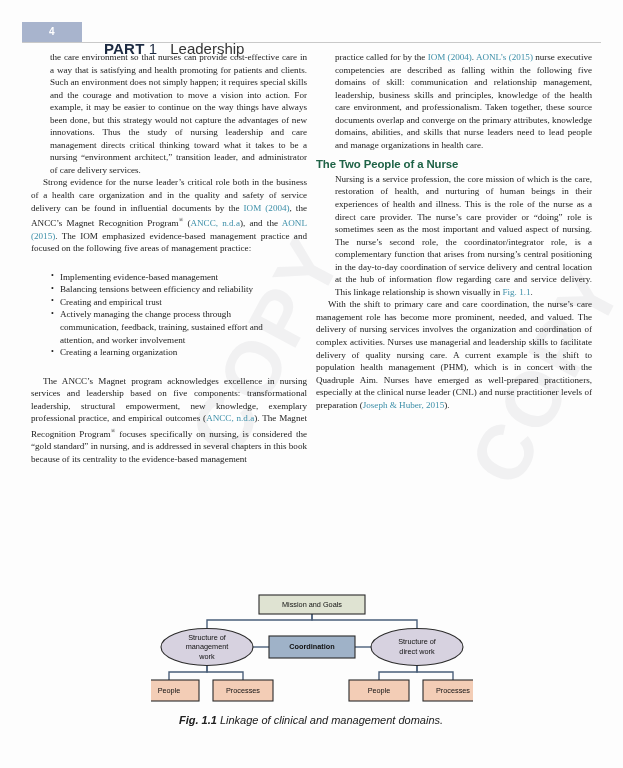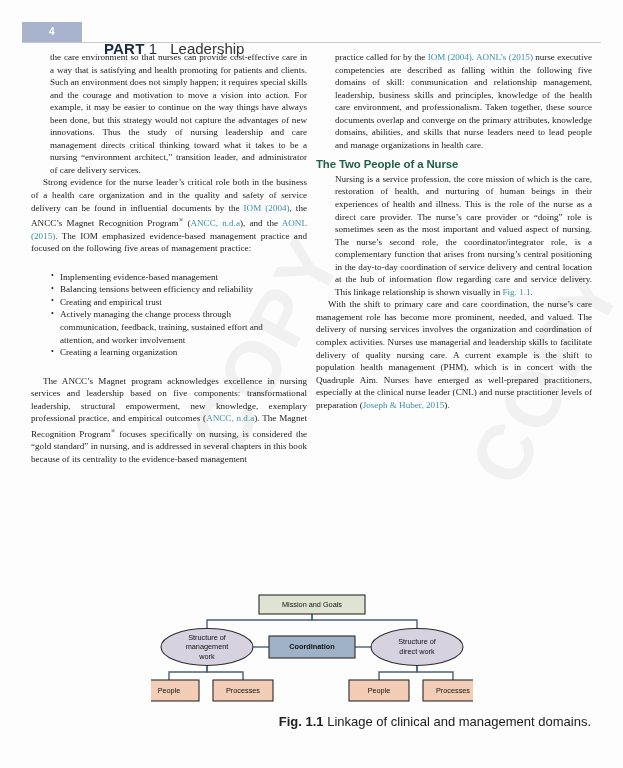--- a/index.html
+++ b/index.html
@@ -166,24 +166,25 @@
     width: 322px;
     height: 122px;
   }
   .figure svg { display: block; }
 
   .figcap {
     position: absolute;
     left: 31px;
     top: 714px;
     width: 560px;
-    text-align: right;
-    font-family: "Liberation Sans", sans-serif;
-    font-size: 13px;
+    text-align: center;
+    font-family: "Liberation Sans", sans-serif;
+    font-size: 11px;
     color: #202020;
+    font-style: italic;
   }
   .figcap b { font-weight: bold; }
 
   .node-label {
     font-family: "Liberation Sans", sans-serif;
     font-size: 7.3px;
     fill: #101010;
     text-anchor: middle;
     dominant-baseline: middle;
   }

